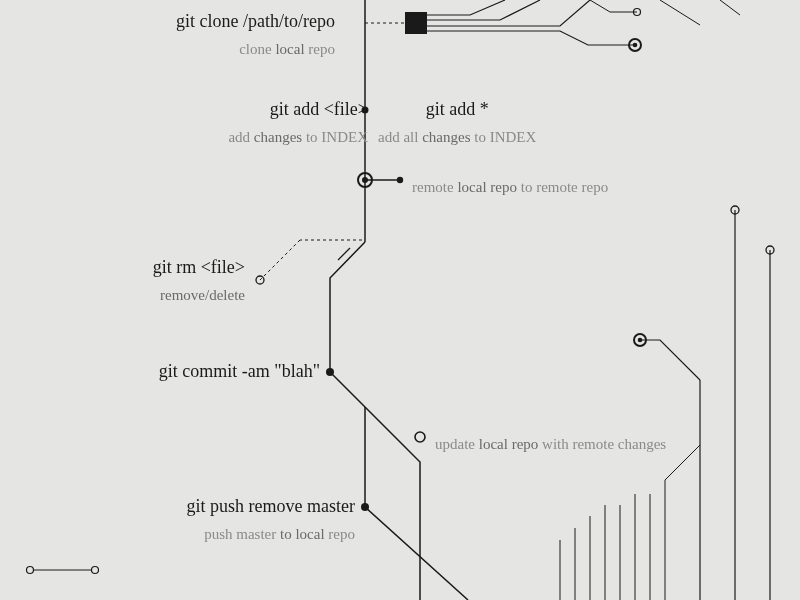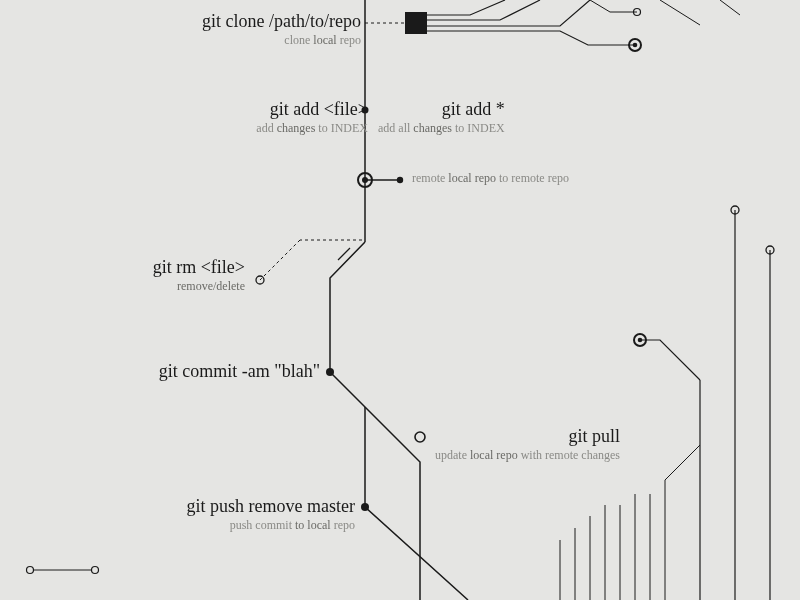--- a/index.html
+++ b/index.html
@@ -1,22 +1,22 @@
 <!DOCTYPE html>
 <html><head>
 <meta charset="utf-8">
 <style>
   html,body{margin:0;padding:0;width:800px;height:600px;background:#e5e5e3;font-family:Georgia,'Times New Roman',serif;overflow:hidden}
   .stage{position:relative;width:800px;height:600px}
   svg{position:absolute;top:0;left:0}
   .node{position:absolute;line-height:1.1}
-  .node.right{text-align:right}
+  .node.right{text-align:center}
   .node.left{text-align:right}
   .cmd{font-size:18px;color:#1a1a1a;font-weight:500;white-space:nowrap}
-  .desc{font-size:12px;color:#8a8a86;margin-top:2px;white-space:nowrap}
+  .desc{font-size:15px;color:#8a8a86;margin-top:9px;white-space:nowrap}
   .desc .em{color:#6a6a66}
 </style>
 </head>
 <body>
 
 <div class="stage">
 
 <svg width="800" height="600" viewBox="0 0 800 600">
 
   <line x1="365" y1="0" x2="365" y2="242" stroke="#1a1a1a" stroke-width="1.5"></line>
@@ -79,21 +79,21 @@
   <line x1="635" y1="494" x2="635" y2="600" stroke="#1a1a1a" stroke-width="1"></line>
   <line x1="650" y1="494" x2="650" y2="600" stroke="#1a1a1a" stroke-width="1"></line>
   <line x1="665" y1="480" x2="665" y2="600" stroke="#1a1a1a" stroke-width="1"></line>
   <path d="M665 480 L700 445" stroke="#1a1a1a" stroke-width="1" fill="none"></path>
 
   <circle cx="30" cy="570" r="3.5" fill="none" stroke="#1a1a1a" stroke-width="1.2"></circle>
   <line x1="33" y1="570" x2="92" y2="570" stroke="#1a1a1a" stroke-width="1"></line>
   <circle cx="95" cy="570" r="3.5" fill="none" stroke="#1a1a1a" stroke-width="1.2"></circle>
 </svg>
 
-<div class="node left" style="right:439px;top:12px">
+<div class="node left" style="right:465px;top:12px">
   <div class="cmd">git clone /path/to/repo</div>
   <div class="desc"><span>clone </span><span class="em">local</span><span> repo</span></div>
 </div>
 
 <div class="node left" style="right:432px;top:100px">
   <div class="cmd">git add &lt;file&gt;</div>
   <div class="desc"><span>add </span><span class="em">changes</span><span> to INDEX</span></div>
 </div>
 
 <div class="node right" style="left:378px;top:100px">
@@ -108,22 +108,21 @@
 <div class="node left" style="right:555px;top:258px">
   <div class="cmd">git rm &lt;file&gt;</div>
   <div class="desc"><span></span><span class="em">remove/delete</span><span></span></div>
 </div>
 
 <div class="node left" style="right:480px;top:362px">
   <div class="cmd">git commit -am "blah"</div>
 </div>
 
 <div class="node right" style="left:435px;top:427px">
-  <div class="cmd">git pull</div>
   <div class="desc"><span>update </span><span class="em">local repo</span><span> with remote changes</span></div>
 </div>
 
 <div class="node left" style="right:445px;top:497px">
   <div class="cmd">git push remove master</div>
-  <div class="desc"><span>push commit </span><span class="em">to local</span><span> repo</span></div>
+  <div class="desc"><span>push master </span><span class="em">to local</span><span> repo</span></div>
 </div>
 
 </div>
 
 </body></html>

